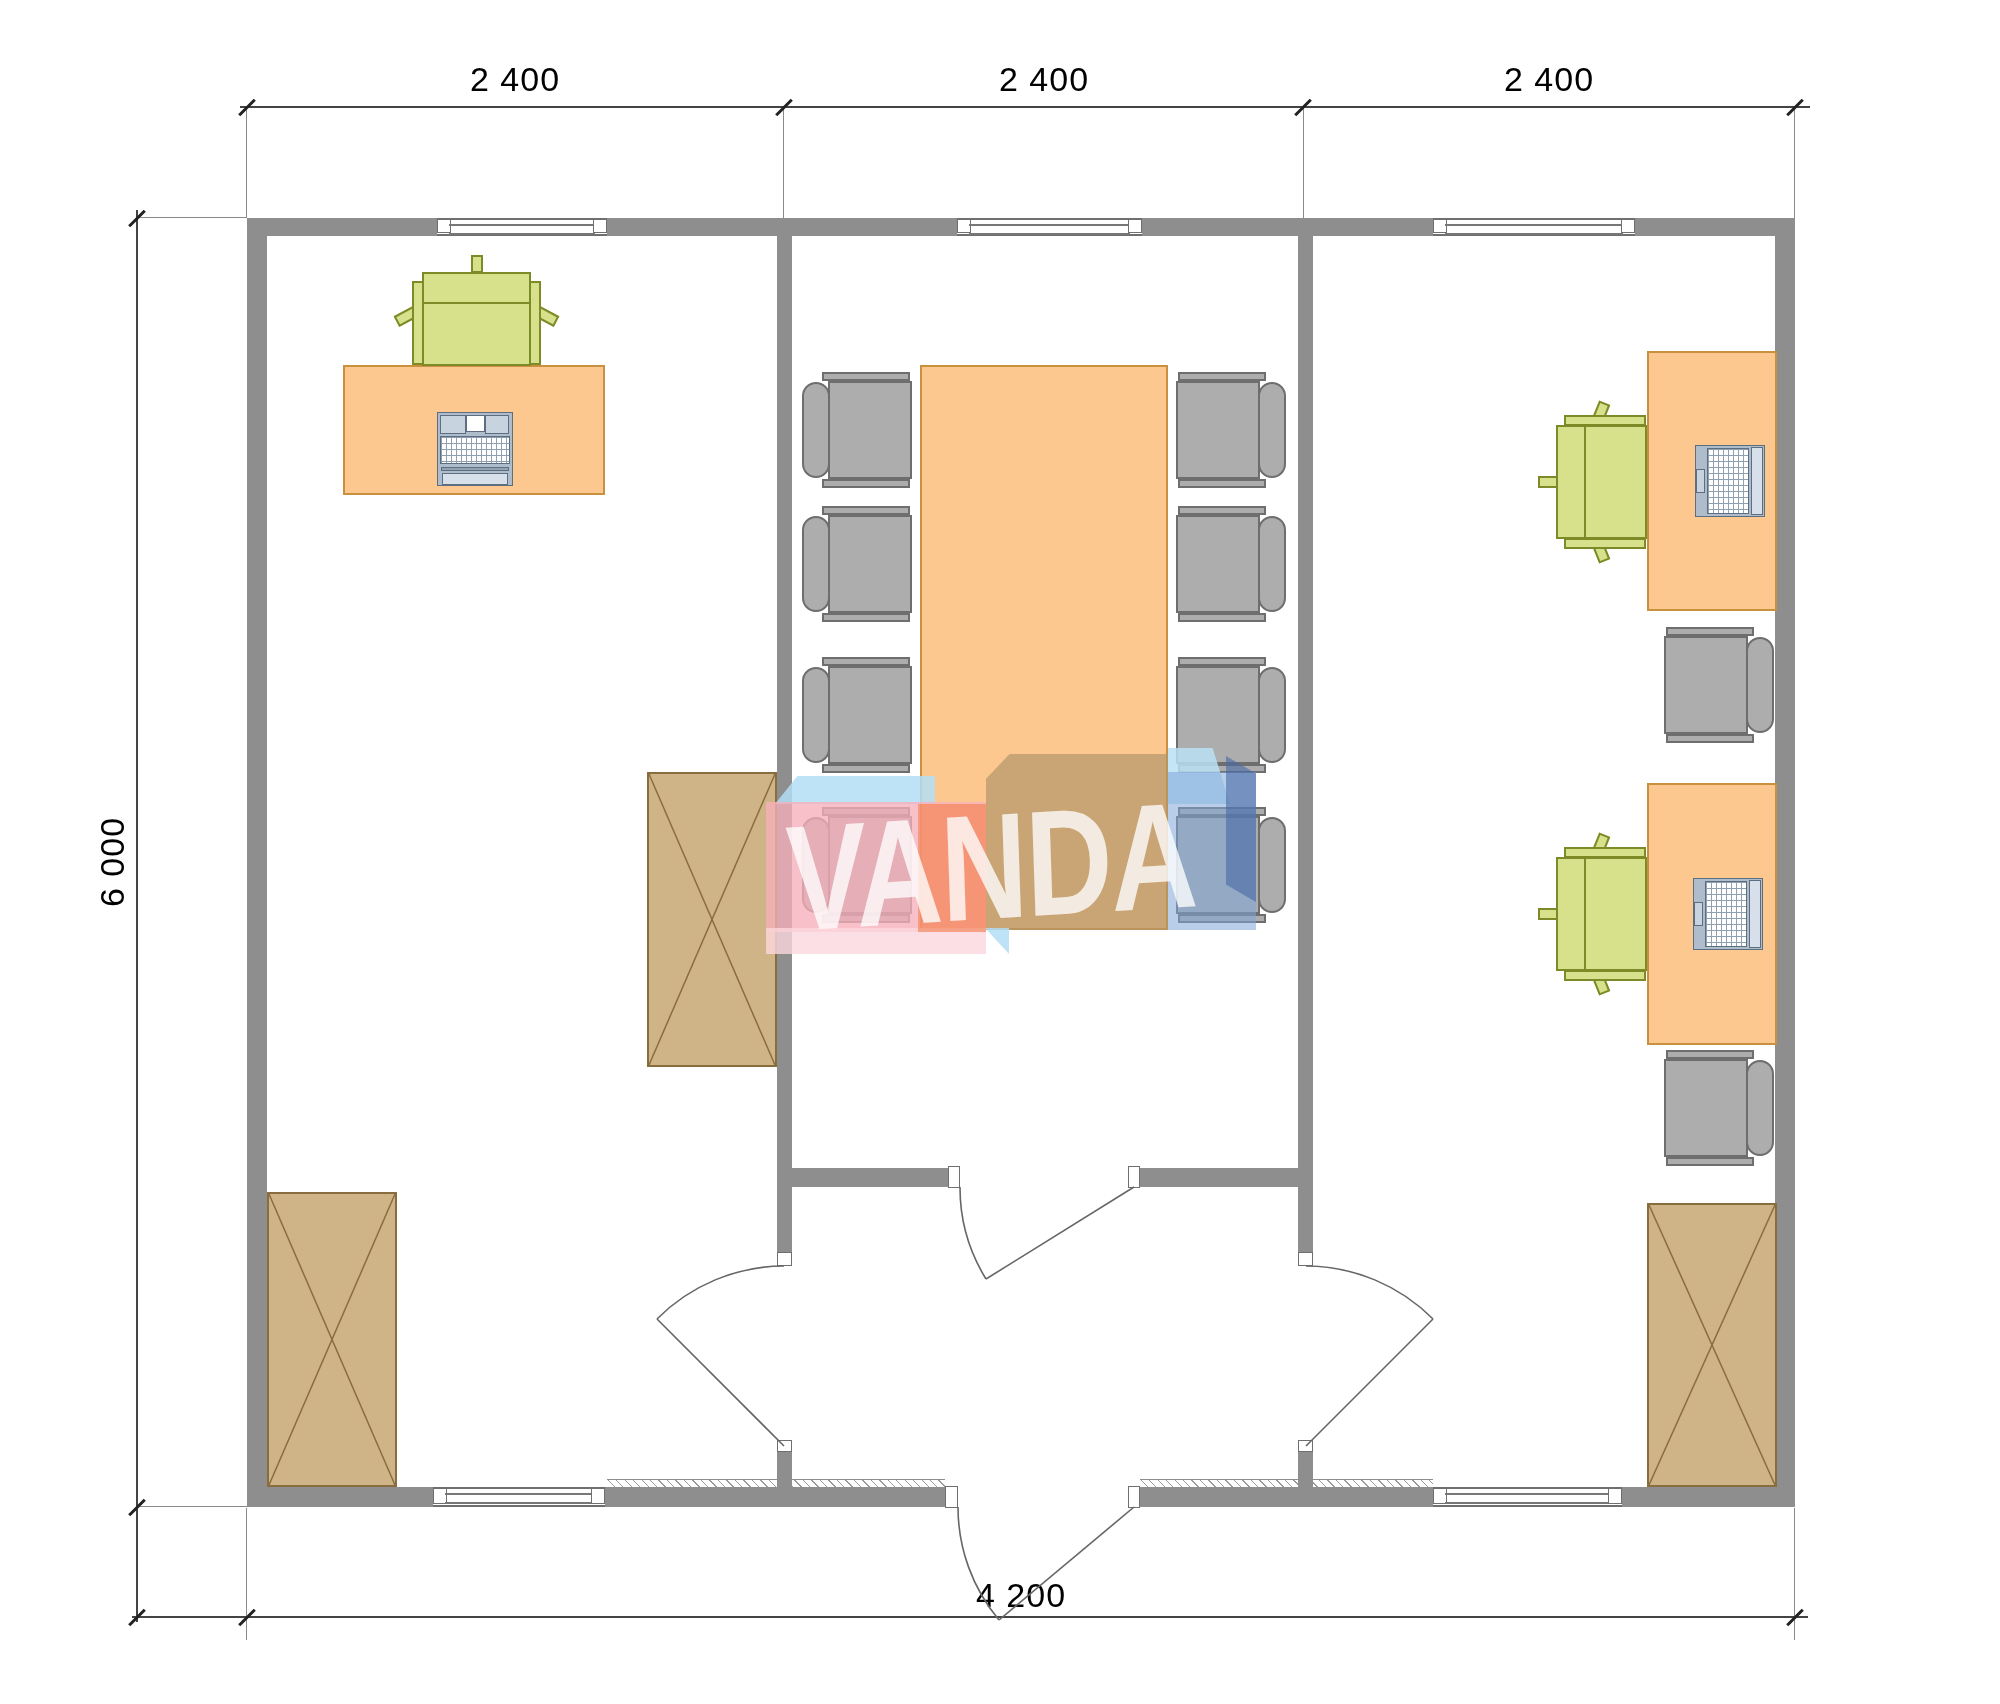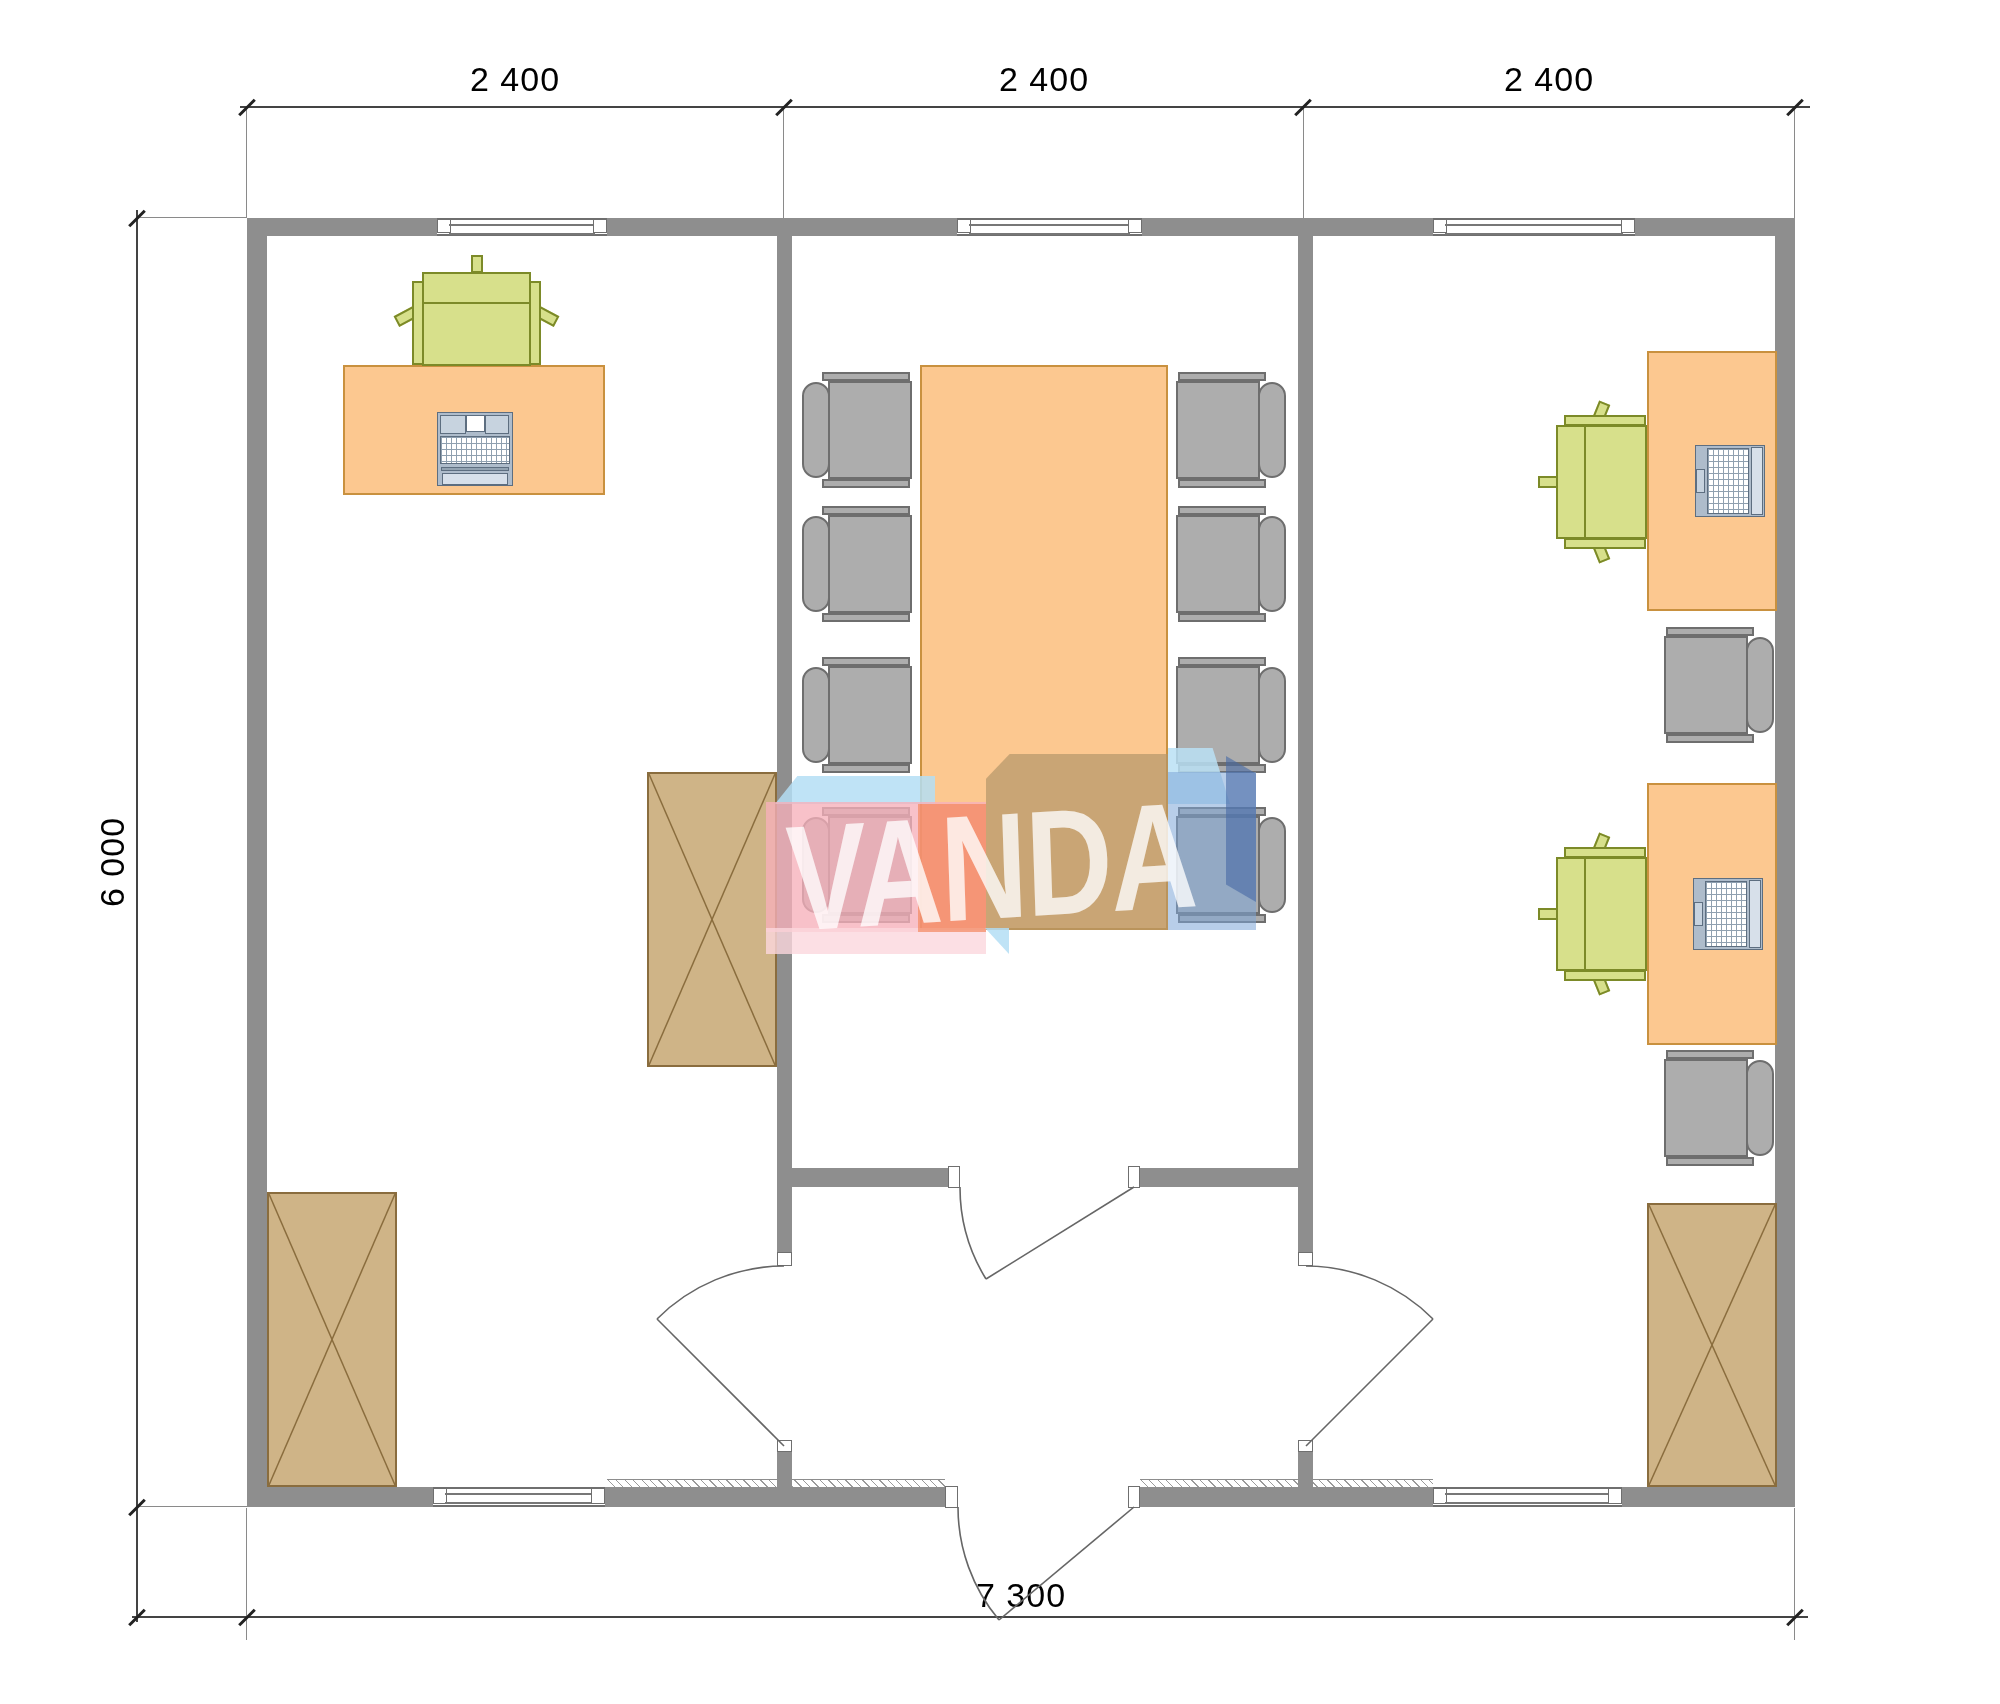--- a/index.html
+++ b/index.html
@@ -66,21 +66,21 @@
   <div class="tick" style="left:126px;top:217px;"></div>
   <div class="tick" style="left:126px;top:1506px;"></div>
   <div class="tick" style="left:126px;top:1616px;"></div>
   <div class="tick" style="left:236px;top:1616px;"></div>
   <div class="tick" style="left:1784px;top:1616px;"></div>
 
   <div class="dim-label" style="left:435px;top:62px;">2 400</div>
   <div class="dim-label" style="left:964px;top:62px;">2 400</div>
   <div class="dim-label" style="left:1469px;top:62px;">2 400</div>
   <div class="dim-label" style="left:32px;top:845px;transform:rotate(-90deg);">6 000</div>
-  <div class="dim-label" style="left:941px;top:1578px;">7 300</div>
+  <div class="dim-label" style="left:941px;top:1578px;">4 200</div>
 
   <div class="hatch-v" style="left:1778px;top:240px;height:1245px;"></div>
   <div class="hatch-h" style="left:607px;top:1479px;width:338px;"></div>
   <div class="hatch-h" style="left:1140px;top:1479px;width:293px;"></div>
 
   <div class="wall" style="left:247px;top:218px;width:190px;height:18px;"></div>
   <div class="wall" style="left:607px;top:218px;width:350px;height:18px;"></div>
   <div class="wall" style="left:1142px;top:218px;width:291px;height:18px;"></div>
   <div class="wall" style="left:1635px;top:218px;width:160px;height:18px;"></div>
 

